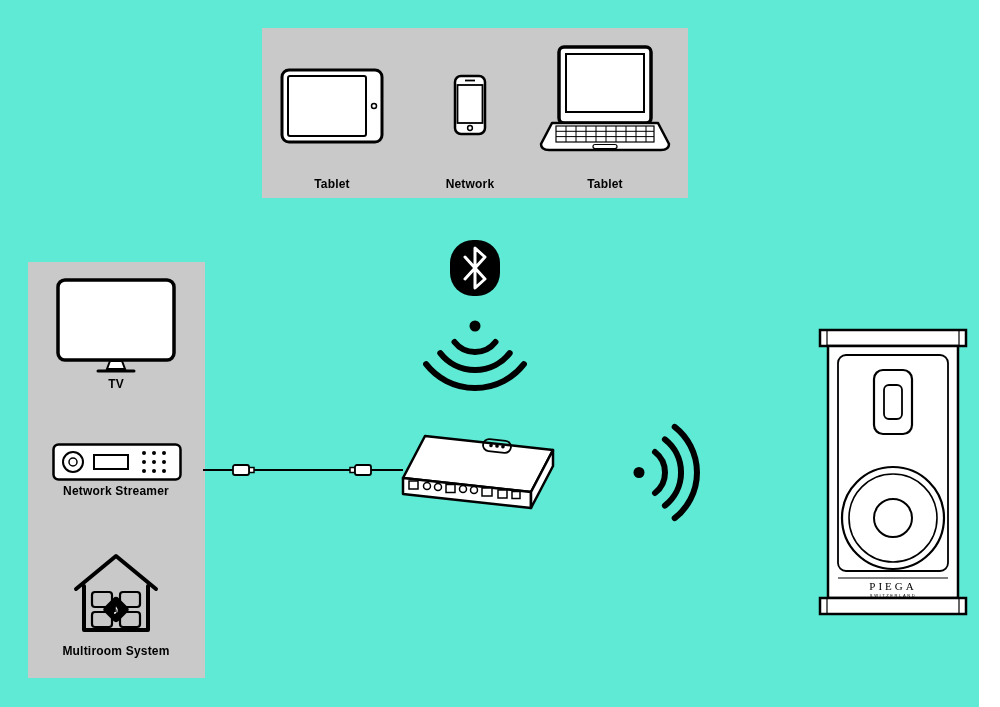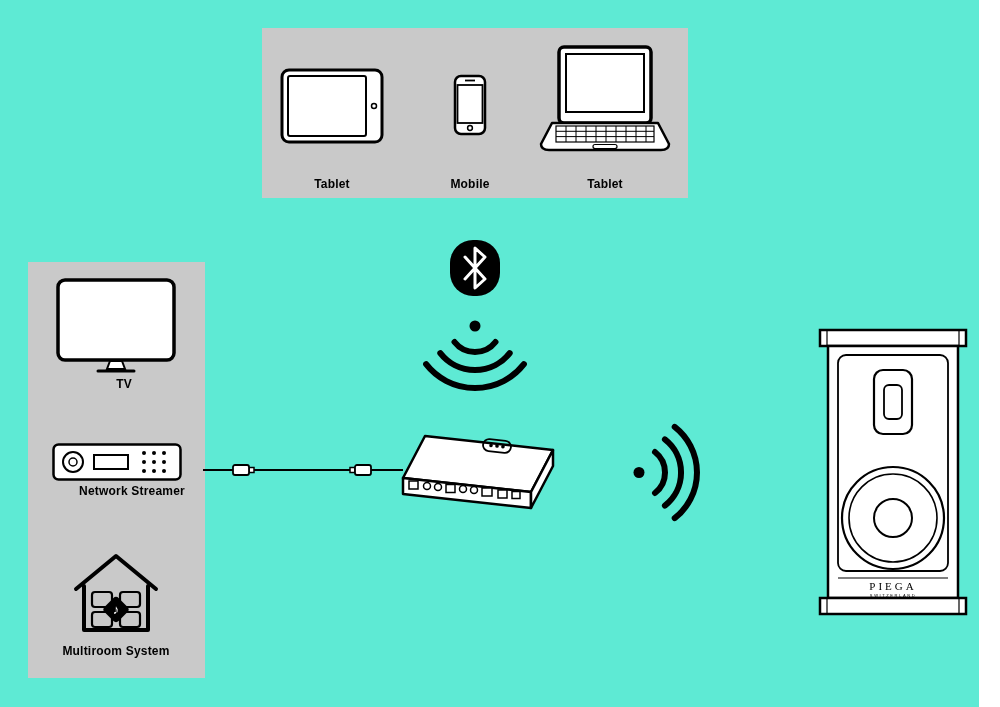--- a/index.html
+++ b/index.html
@@ -28,59 +28,59 @@
     <circle cx="94" cy="38" r="2.5" fill="none" stroke="#000" stroke-width="1.5"></circle>
   </svg>
   <div class="label" style="left:282px;top:177px;width:100px;">Tablet</div>
 
   <svg class="abs" style="left:453px;top:74px;" width="34" height="62" viewBox="0 0 34 62">
     <rect x="2" y="2" width="30" height="58" rx="6" fill="#fff" stroke="#000" stroke-width="2.5"></rect>
     <rect x="4.5" y="11" width="25" height="38" fill="none" stroke="#000" stroke-width="1.8"></rect>
     <line x1="12" y1="6.5" x2="22" y2="6.5" stroke="#000" stroke-width="1.8"></line>
     <circle cx="17" cy="54" r="2.4" fill="none" stroke="#000" stroke-width="1.5"></circle>
   </svg>
-  <div class="label" style="left:420px;top:177px;width:100px;">Mobile</div>
+  <div class="label" style="left:420px;top:177px;width:100px;">Network</div>
 
   <svg class="abs" style="left:540px;top:45px;" width="130" height="110" viewBox="0 0 130 110">
     <rect x="19" y="2" width="92" height="76" rx="5" fill="#fff" stroke="#000" stroke-width="3.5"></rect>
     <rect x="26" y="9" width="78" height="58" fill="none" stroke="#000" stroke-width="2"></rect>
     <path d="M12 78 L118 78 L129 99 Q129 105 121 105 L9 105 Q1 105 1 99 Z" fill="#fff" stroke="#000" stroke-width="2.5" stroke-linejoin="round"></path>
     <rect x="16" y="81" width="98" height="16" fill="none" stroke="#000" stroke-width="1.2"></rect>
     <path d="M26 81 V97 M36 81 V97 M46 81 V97 M56 81 V97 M66 81 V97 M76 81 V97 M86 81 V97 M96 81 V97 M106 81 V97 M16 86.3 H114 M16 91.6 H114" fill="none" stroke="#000" stroke-width="1"></path>
     <rect x="53" y="99.5" width="24" height="4" rx="2" fill="none" stroke="#000" stroke-width="1.2"></rect>
   </svg>
   <div class="label" style="left:555px;top:177px;width:100px;">Tablet</div>
 
   <div class="panel" style="left:28px;top:262px;width:177px;height:416px;"></div>
 
   <svg class="abs" style="left:56px;top:278px;" width="120" height="96" viewBox="0 0 120 96">
     <rect x="2" y="2" width="116" height="80" rx="7" fill="#fff" stroke="#000" stroke-width="3.5"></rect>
     <path d="M54 83 L66 83 L69 91 L51 91 Z" fill="#fff" stroke="#000" stroke-width="2"></path>
     <line x1="42" y1="93" x2="78" y2="93" stroke="#000" stroke-width="3" stroke-linecap="round"></line>
   </svg>
-  <div class="label" style="left:74px;top:377px;width:100px;">TV</div>
+  <div class="label" style="left:66px;top:377px;width:100px;">TV</div>
 
   <svg class="abs" style="left:52px;top:443px;" width="130" height="38" viewBox="0 0 130 38">
     <rect x="1.5" y="1.5" width="127" height="35" rx="5" fill="#fff" stroke="#000" stroke-width="2.5"></rect>
     <circle cx="21" cy="19" r="10" fill="none" stroke="#000" stroke-width="2"></circle>
     <circle cx="21" cy="19" r="4" fill="none" stroke="#000" stroke-width="1.5"></circle>
     <rect x="42" y="12" width="34" height="14" fill="none" stroke="#000" stroke-width="2"></rect>
     <g fill="#000">
       <circle cx="92" cy="10" r="2"></circle>
         <circle cx="102" cy="10" r="2"></circle>
         <circle cx="112" cy="10" r="2"></circle>
       <circle cx="92" cy="19" r="2"></circle>
         <circle cx="102" cy="19" r="2"></circle>
         <circle cx="112" cy="19" r="2"></circle>
       <circle cx="92" cy="28" r="2"></circle>
         <circle cx="102" cy="28" r="2"></circle>
         <circle cx="112" cy="28" r="2"></circle>
     </g>
   </svg>
-  <div class="label" style="left:42px;top:484px;width:180px;">Network Streamer</div>
+  <div class="label" style="left:26px;top:484px;width:180px;">Network Streamer</div>
 
   <svg class="abs" style="left:71px;top:550px;" width="90" height="86" viewBox="0 0 90 86">
     <path d="M5 39 L45 6 L85 39" fill="none" stroke="#000" stroke-width="4" stroke-linecap="round" stroke-linejoin="round"></path>
     <path d="M13 36 V80 H77 V36" fill="none" stroke="#000" stroke-width="4" stroke-linecap="round" stroke-linejoin="round"></path>
     <g fill="none" stroke="#000" stroke-width="2.2">
       <rect x="21" y="42" width="20" height="15" rx="3"></rect>
       <rect x="49" y="42" width="20" height="15" rx="3"></rect>
       <rect x="21" y="62" width="20" height="15" rx="3"></rect>
       <rect x="49" y="62" width="20" height="15" rx="3"></rect>
     </g>

